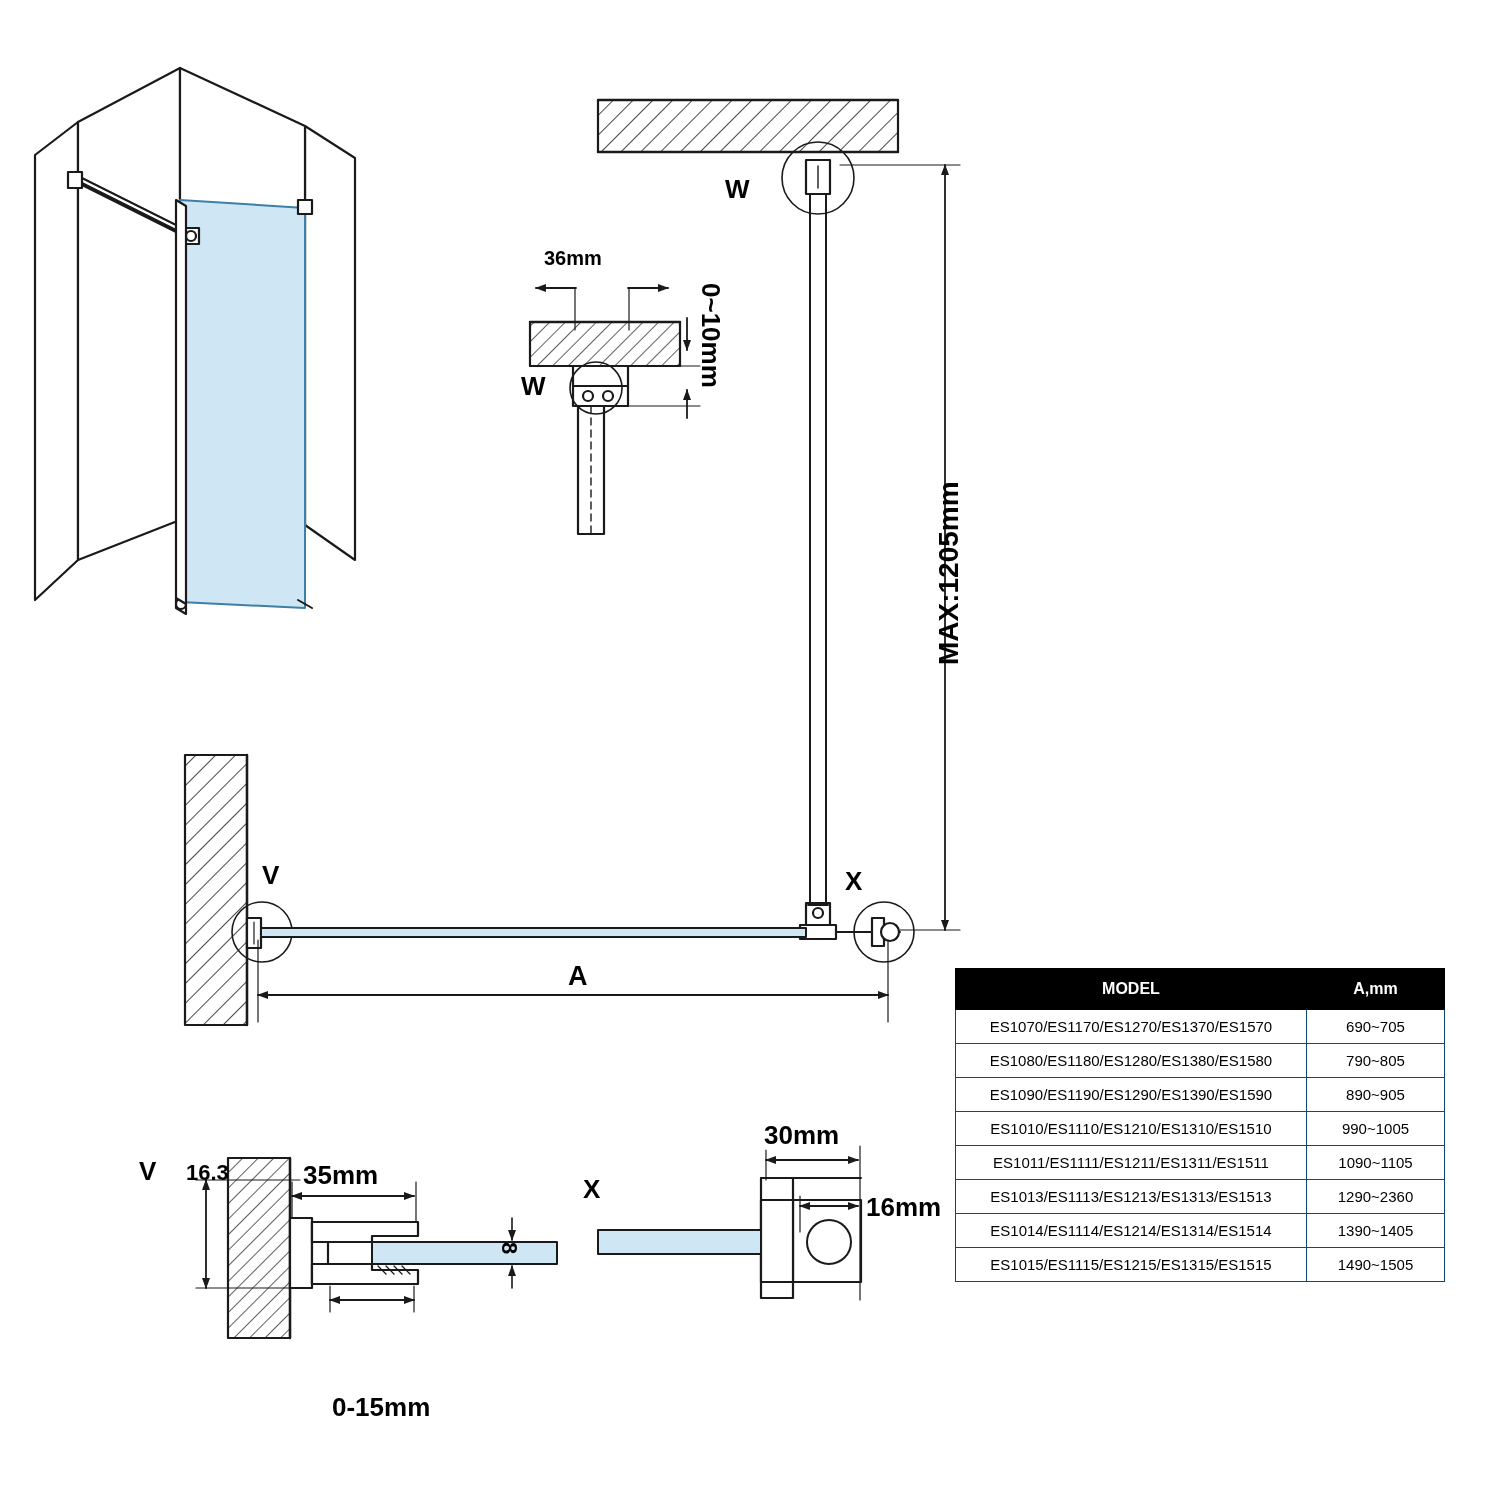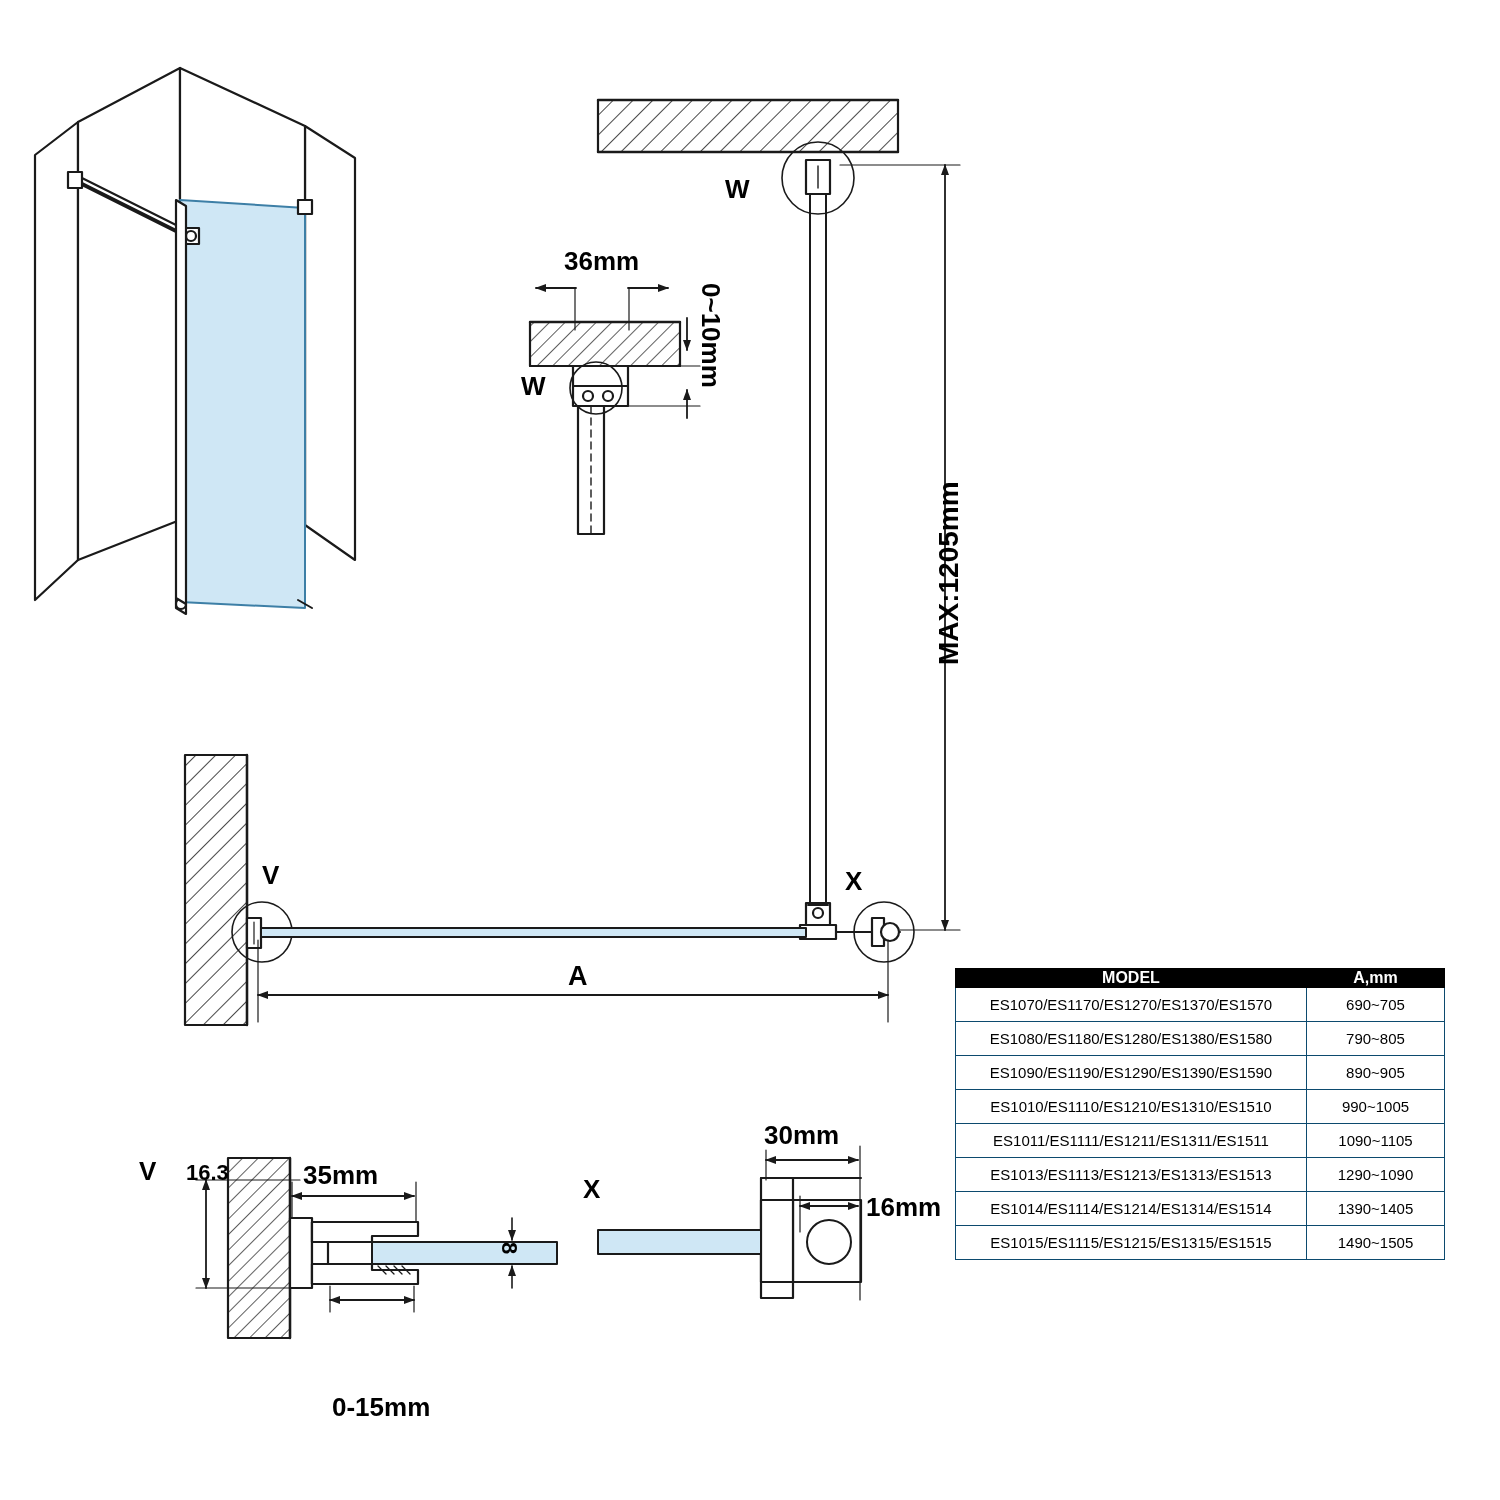--- a/index.html
+++ b/index.html
@@ -46,21 +46,21 @@
     width: 490px;
     border-collapse: collapse;
     font-family: "Liberation Sans", sans-serif;
     font-size: 15px;
   }
   #model-table th {
     background: #000;
     color: #fff;
     font-weight: bold;
     font-size: 16px;
-    padding: 0 4px;
+    padding: 11px 4px;
     border: 1px solid #000;
     text-align: center;
   }
   #model-table td {
     border: 1px solid #0c4a6e;
     padding: 8px 4px;
     text-align: center;
     background: #fff;
     color: #000;
   }
@@ -241,21 +241,21 @@
 
         <line x1="800" y1="1206" x2="858" y2="1206" stroke-width="1.8" marker-start="url(#arrStart)" marker-end="url(#arrEnd)"></line>
         <line x1="800" y1="1196" x2="800" y2="1232" stroke-width="1.2"></line>
       </g>
 
     </g>
   </svg>
 
   <div class="lbl" style="left:725px; top:176px; font-size:26px;">W</div>
   <div class="lbl" style="left:521px; top:373px; font-size:26px;">W</div>
-  <div class="lbl" style="left:564px; top:248px; font-size:26px;">36mm</div>
+  <div class="lbl" style="left:544px; top:248px; font-size:20px;">36mm</div>
   <div class="lbl vert" style="left:724px; top:283px; font-size:26px; transform: rotate(90deg);">0~10mm</div>
   <div class="lbl vert" style="left:935px; top:665px; font-size:28px; transform: rotate(-90deg);">MAX:1205mm</div>
 
   <div class="lbl" style="left:262px; top:862px; font-size:26px;">V</div>
   <div class="lbl" style="left:845px; top:868px; font-size:26px;">X</div>
   <div class="lbl" style="left:568px; top:963px; font-size:27px;">A</div>
 
   <div class="lbl" style="left:139px; top:1158px; font-size:26px;">V</div>
   <div class="lbl" style="left:186px; top:1162px; font-size:22px;">16.3</div>
   <div class="lbl" style="left:303px; top:1162px; font-size:26px;">35mm</div>
@@ -289,21 +289,21 @@
         <tr>
           <td class="model-cell">ES1010/ES1110/ES1210/ES1310/ES1510</td>
           <td class="a-cell">990~1005</td>
         </tr>
         <tr>
           <td class="model-cell">ES1011/ES1111/ES1211/ES1311/ES1511</td>
           <td class="a-cell">1090~1105</td>
         </tr>
         <tr>
           <td class="model-cell">ES1013/ES1113/ES1213/ES1313/ES1513</td>
-          <td class="a-cell">1290~1090</td>
+          <td class="a-cell">1290~2360</td>
         </tr>
         <tr>
           <td class="model-cell">ES1014/ES1114/ES1214/ES1314/ES1514</td>
           <td class="a-cell">1390~1405</td>
         </tr>
         <tr>
           <td class="model-cell">ES1015/ES1115/ES1215/ES1315/ES1515</td>
           <td class="a-cell">1490~1505</td>
         </tr>
       </tbody>

